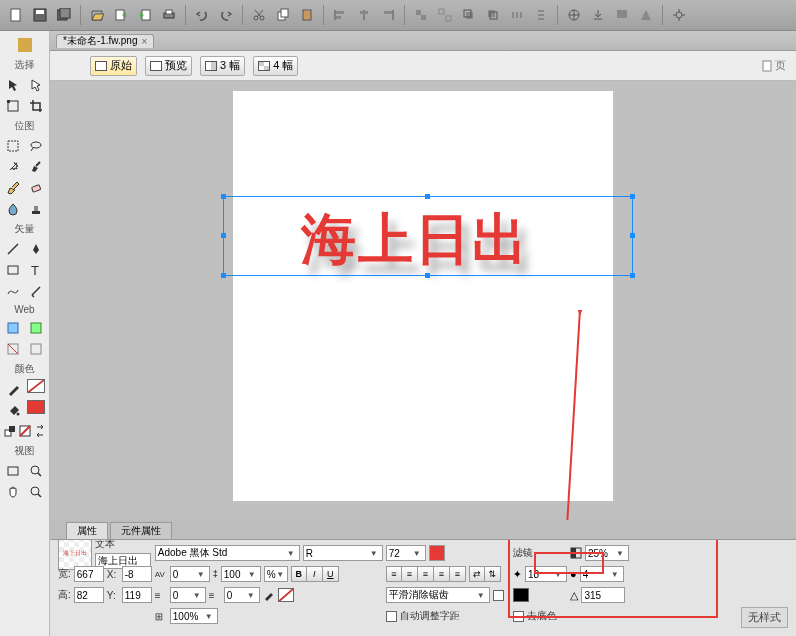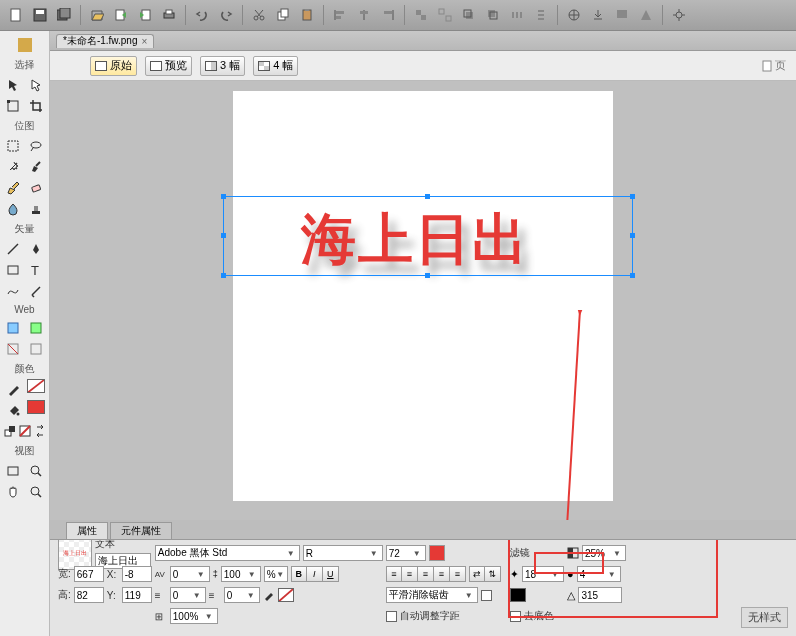--- a/index.html
+++ b/index.html
@@ -644,21 +644,21 @@
           <div class="sm-btn">≡</div>
           <div class="sm-btn">≡</div>
           <div class="sm-btn">≡</div>
         </div>
         <div class="btn-group">
           <div class="sm-btn">⇄</div>
           <div class="sm-btn">⇅</div>
         </div>
       </div>
       <div class="prop-row">
-        <div class="dropdown" style="width:92px">
+        <div class="dropdown" style="width:104px">
             <span>平滑消除锯齿</span>
             <span class="dd-arr">▼</span>
           </div>
         <div class="checkbox"></div>
       </div>
       <div class="prop-row">
         <div class="checkbox"></div>
         <span class="lbl">自动调整字距</span>
       </div>
     </div>

